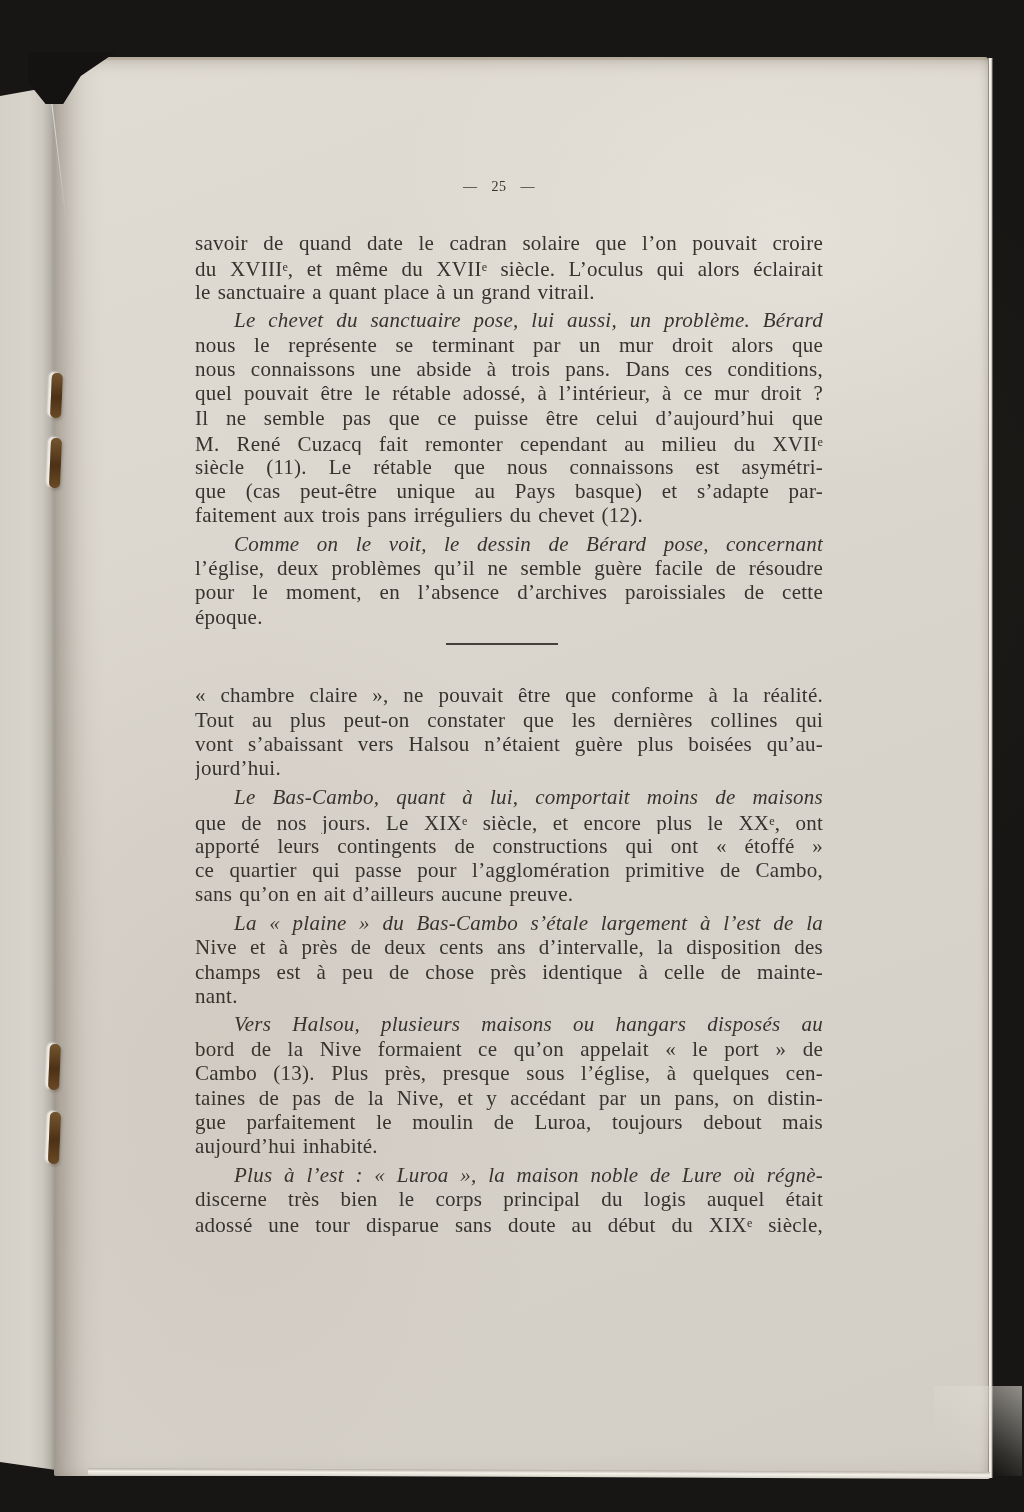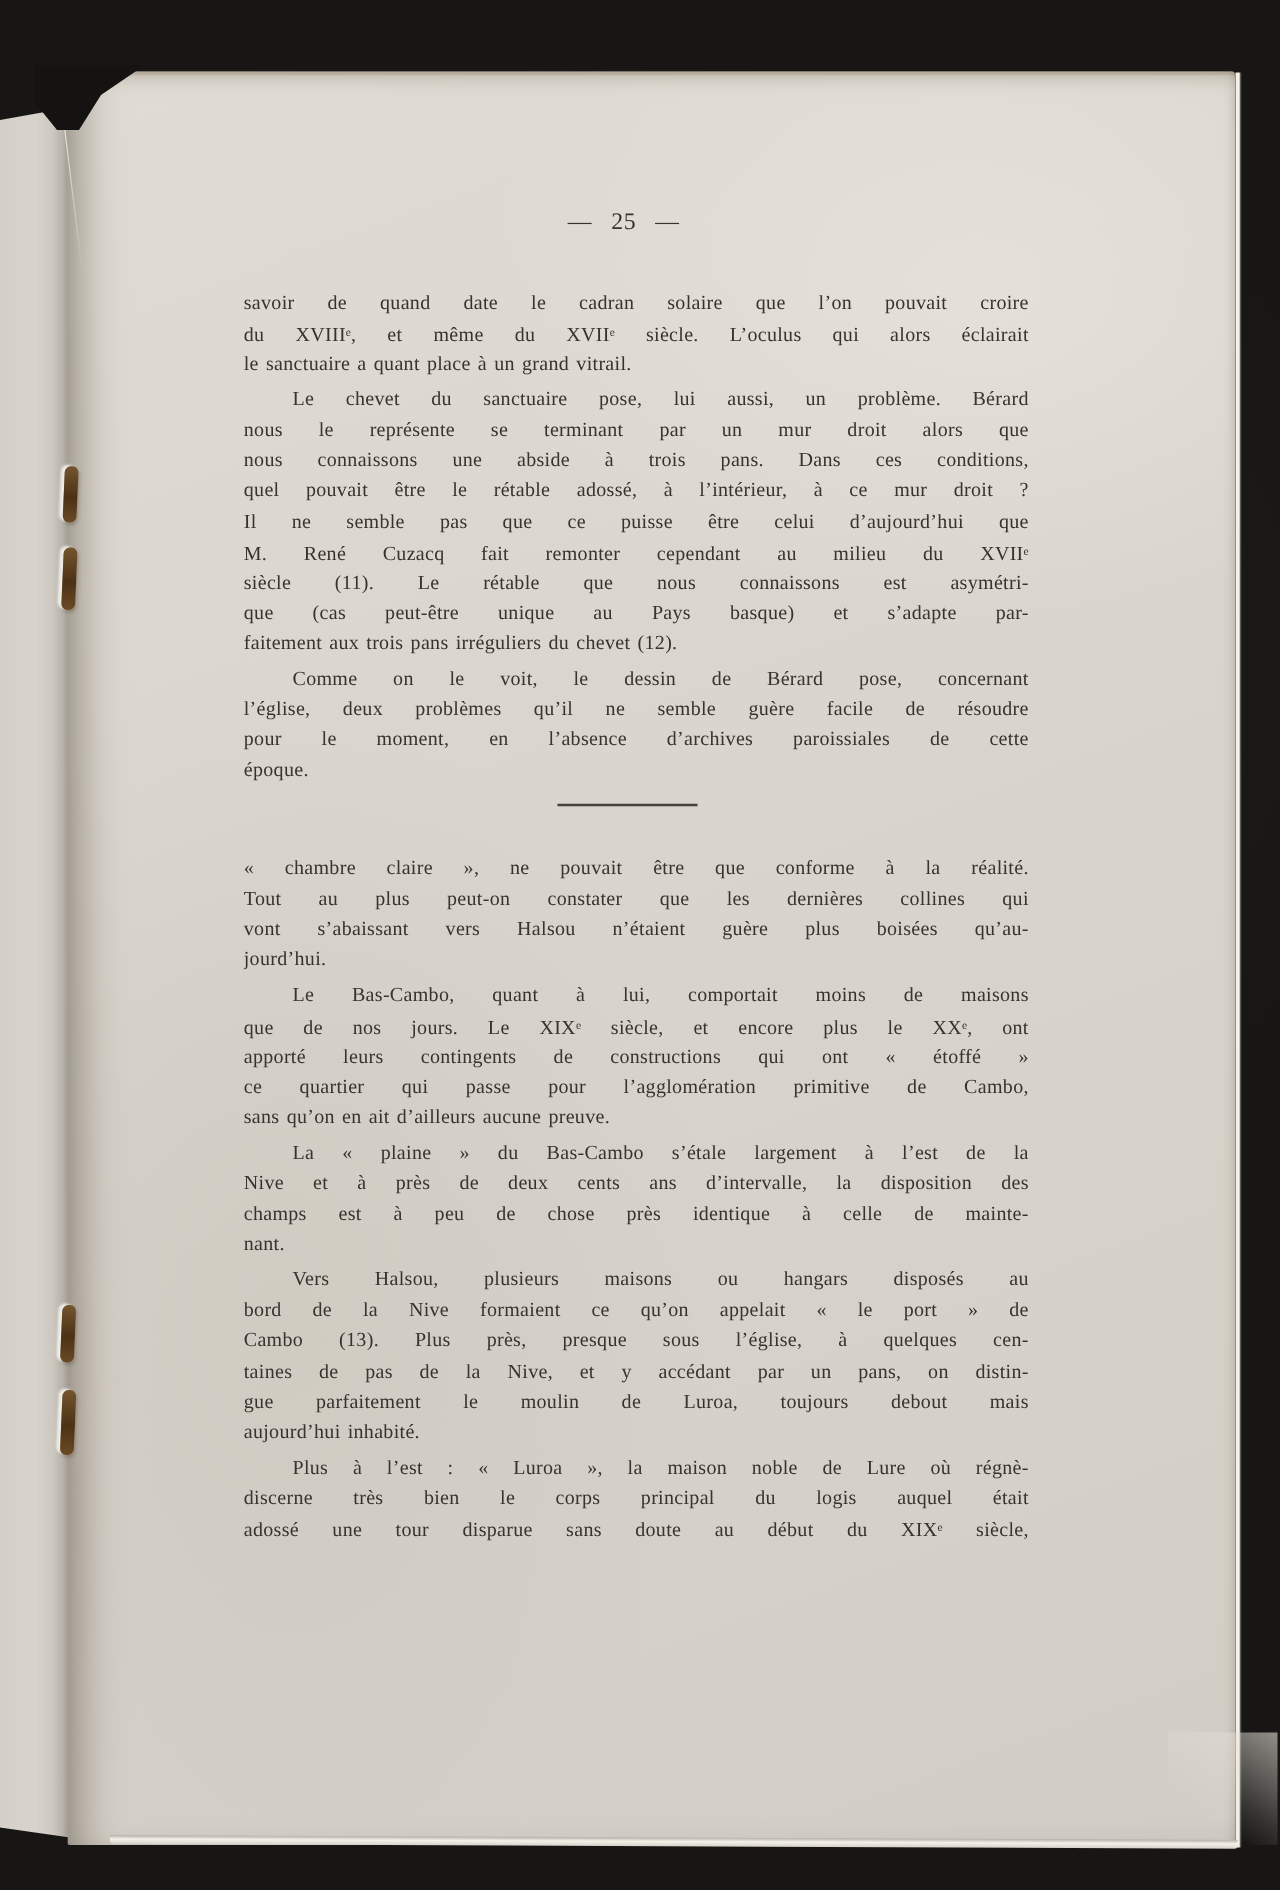--- a/index.html
+++ b/index.html
@@ -77,35 +77,35 @@
     background:linear-gradient(180deg,#b5b0a6,var(--edge-light) 45%,#d6d2c9);
     transform:rotate(.25deg);border-radius:0 0 2px 2px;z-index:3;
   }
   
   .corner-sheen{
     position:absolute;left:934px;top:1386px;width:88px;height:90px;z-index:3;
     background:linear-gradient(215deg,rgba(228,224,216,.6),rgba(228,224,216,.14) 52%,rgba(228,224,216,0) 72%);
   }
   
   .page-number{
-    position:absolute;left:195px;top:167px;width:628px;z-index:6;
-    text-align:center;font-size:19px;word-spacing:10px;letter-spacing:.5px;
+    position:absolute;left:195px;top:179px;width:628px;z-index:6;
+    text-align:center;font-size:14px;word-spacing:10px;letter-spacing:.5px;
     color:var(--ink);transform:translateX(-10px);
   }
   .text-area{
     position:absolute;left:195px;top:231px;width:628px;z-index:6;
-    color:var(--ink);font-size:16px;letter-spacing:.25px;word-spacing:1.5px;
+    color:var(--ink);font-size:21px;letter-spacing:.25px;word-spacing:1.5px;
   }
   .para{margin:0 0 4px 0;}
   .line{
     line-height:24.4px;height:24.4px;overflow:hidden;
     text-align:justify;text-align-last:justify;
   }
   .line.last{text-align-last:left;}
-  .para.indented .line.first{text-indent:39px;}
+  .para.indented .line.first{text-indent:39px;font-style:italic;}
   .sup{font-size:.58em;vertical-align:.42em;letter-spacing:0;}
   .separator-rule{
     width:112px;height:2px;background:#45413a;
     margin:14px auto 38px auto;transform:translateX(-7px);
   }
 </style>
 </head>
 <body>
 
 <div class="backdrop">

